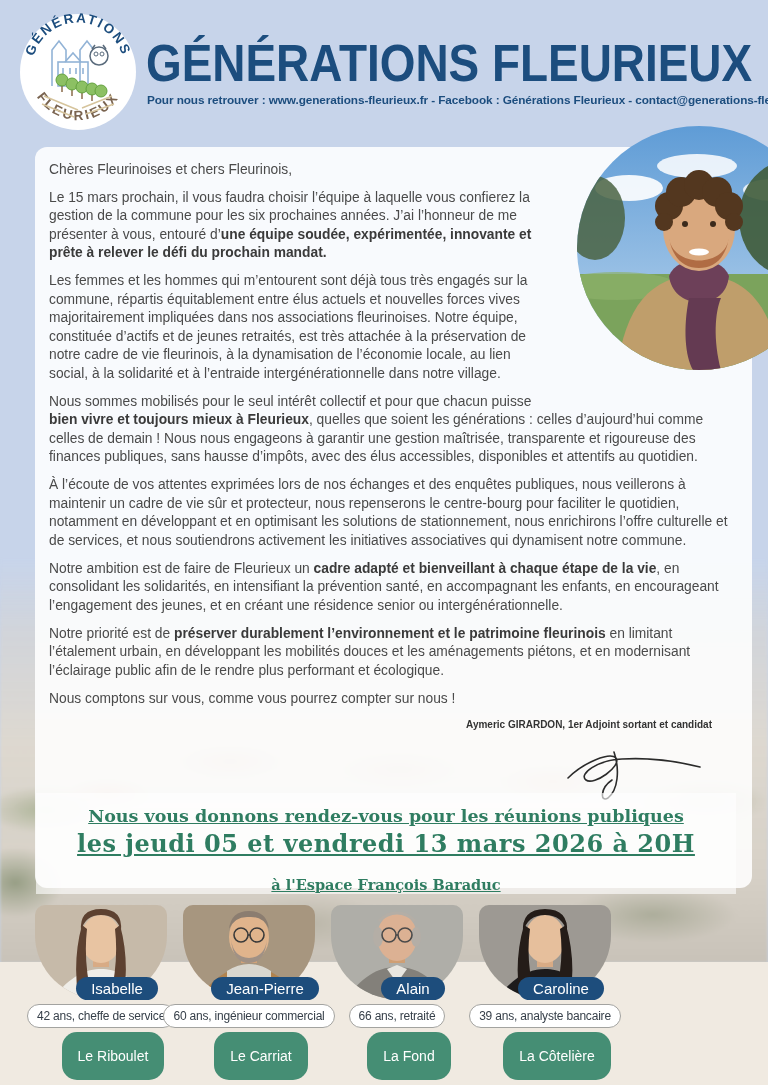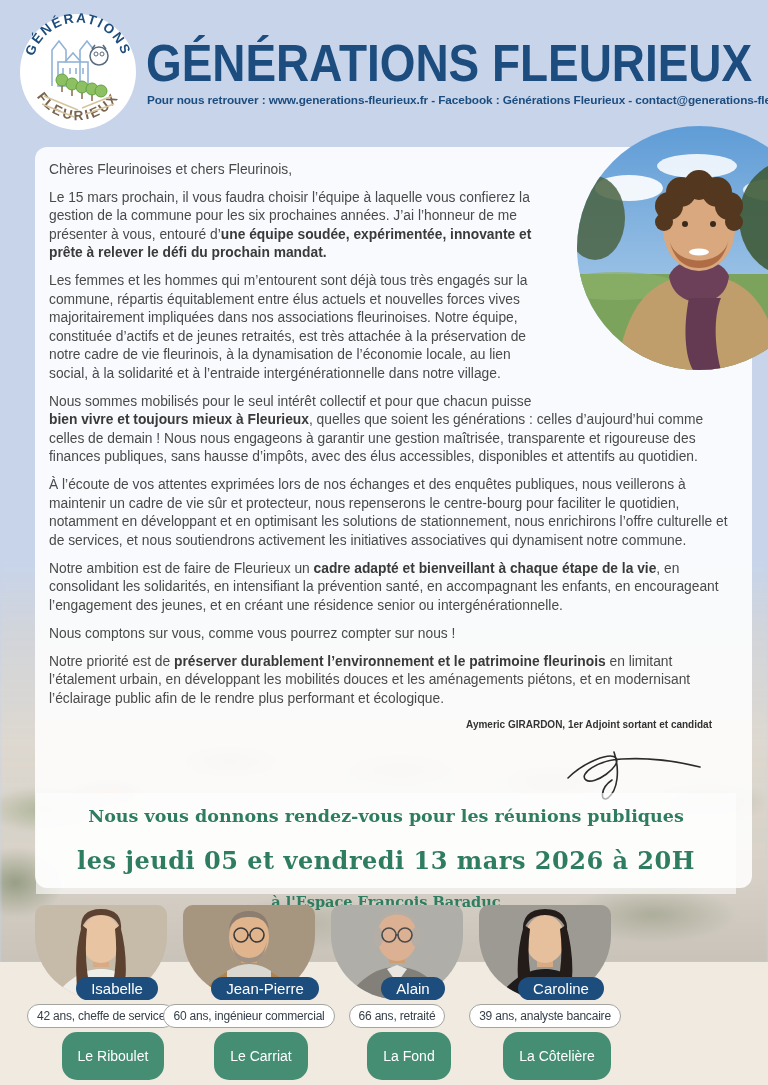--- a/index.html
+++ b/index.html
@@ -33,23 +33,23 @@
       color:#4a4a4a;font-size:13.8px;line-height:1.34;}
   .portrait-float{float:right;width:176px;height:226px;margin:0 0 6px 10px;}
   .letter-panel p{margin:0 0 9.5px 0;}
   .letter-panel strong{color:#3a3a3a;}
   .sig-name{text-align:right;font-weight:bold;color:#333;font-size:10px;margin-top:14px;padding-right:26px;}
   .portrait{position:absolute;left:577px;top:126px;width:244px;height:244px;border-radius:50%;overflow:hidden;}
   .signature{position:absolute;left:558px;top:742px;width:156px;height:64px;}
   
   .announcement{position:absolute;left:36px;top:793px;width:700px;height:101px;box-sizing:border-box;
       background:rgba(255,255,255,.62);text-align:center;padding-top:13px;
-      font-family:"DejaVu Serif",serif;font-weight:bold;color:#2f7d61;}
+      font-family:"DejaVu Serif",serif;font-weight:bold;color:#2f7d61;text-decoration:underline;}
   .ann-1{font-size:17.5px;}
-  .ann-2{font-size:24px;margin-top:20px;letter-spacing:.5px;}
+  .ann-2{font-size:24px;margin-top:3px;letter-spacing:.5px;}
   .ann-3{font-size:14.5px;margin-top:18px;}
   
   .candidates{position:absolute;left:0;top:905px;width:768px;height:175px;display:flex;
       justify-content:flex-start;padding-left:28px;gap:2px;box-sizing:border-box;}
   .candidate{width:146px;display:flex;flex-direction:column;align-items:center;}
   .photo{width:132px;height:108px;border-radius:10px 10px 50% 50% / 10px 10px 64px 64px;overflow:hidden;}
   .pill{border-radius:15px;white-space:nowrap;box-sizing:border-box;}
   .pill-name{margin-top:-22px;transform:translateX(16px);background:#1d4d7c;color:#fff;
       font-size:15px;padding:3px 15px;z-index:2;}
   .pill-desc{margin-top:4px;background:#fff;border:1px solid #a3a3a0;color:#37404a;
@@ -112,22 +112,22 @@
 
   <section class="letter-panel">
     <div class="portrait-float"></div>
     <p>Chères Fleurinoises et chers Fleurinois,</p>
     <div>
         <p><span>Le 15 mars prochain, il vous faudra choisir l’équipe à laquelle vous confierez la gestion de la commune pour les six prochaines années. J’ai l’honneur de me présenter à vous, entouré d’</span><strong>une équipe soudée, expérimentée, innovante et prête à relever le défi du prochain mandat.</strong></p>
         <p><span>Les femmes et les hommes qui m’entourent sont déjà tous très engagés sur la commune, répartis équitablement entre élus actuels et nouvelles forces vives majoritairement impliquées dans nos associations fleurinoises. Notre équipe, constituée d’actifs et de jeunes retraités, est très attachée à la préservation de notre cadre de vie fleurinois, à la dynamisation de l’économie locale, au lien social, à la solidarité et à l’entraide intergénérationnelle dans notre village.</span></p>
         <p><span>Nous sommes mobilisés pour le seul intérêt collectif et pour que chacun puisse </span><strong>bien vivre et toujours mieux à Fleurieux</strong><span>, quelles que soient les générations : celles d’aujourd’hui comme celles de demain ! Nous nous engageons à garantir une gestion maîtrisée, transparente et rigoureuse des finances publiques, sans hausse d’impôts, avec des élus accessibles, disponibles et attentifs au quotidien.</span></p>
         <p><span>À l’écoute de vos attentes exprimées lors de nos échanges et des enquêtes publiques, nous veillerons à maintenir un cadre de vie sûr et protecteur, nous repenserons le centre-bourg pour faciliter le quotidien, notamment en développant et en optimisant les solutions de stationnement, nous enrichirons l’offre culturelle et de services, et nous soutiendrons activement les initiatives associatives qui dynamisent notre commune.</span></p>
         <p><span>Notre ambition est de faire de Fleurieux un </span><strong>cadre adapté et bienveillant à chaque étape de la vie</strong><span>, en consolidant les solidarités, en intensifiant la prévention santé, en accompagnant les enfants, en encourageant l’engagement des jeunes, et en créant une résidence senior ou intergénérationnelle.</span></p>
+        <p><span>Notre priorité est de </span><strong>préserver durablement l’environnement et le patrimoine fleurinois</strong><span> en limitant l’étalement urbain, en développant les mobilités douces et les aménagements piétons, et en modernisant l’éclairage public afin de le rendre plus performant et écologique.</span></p>
         <p><span>Nous comptons sur vous, comme vous pourrez compter sur nous !</span></p>
-        <p><span>Notre priorité est de </span><strong>préserver durablement l’environnement et le patrimoine fleurinois</strong><span> en limitant l’étalement urbain, en développant les mobilités douces et les aménagements piétons, et en modernisant l’éclairage public afin de le rendre plus performant et écologique.</span></p>
       </div>
     <p class="sig-name">Aymeric GIRARDON, 1er Adjoint sortant et candidat</p>
   </section>
 
   <div class="portrait">
     <svg viewBox="0 0 244 244" width="244" height="244">
       <defs>
         <linearGradient id="sky" x1="0" y1="0" x2="0" y2="1">
           <stop offset="0" stop-color="#5f9cd6"></stop>
             <stop offset="1" stop-color="#bcd6ee"></stop>

